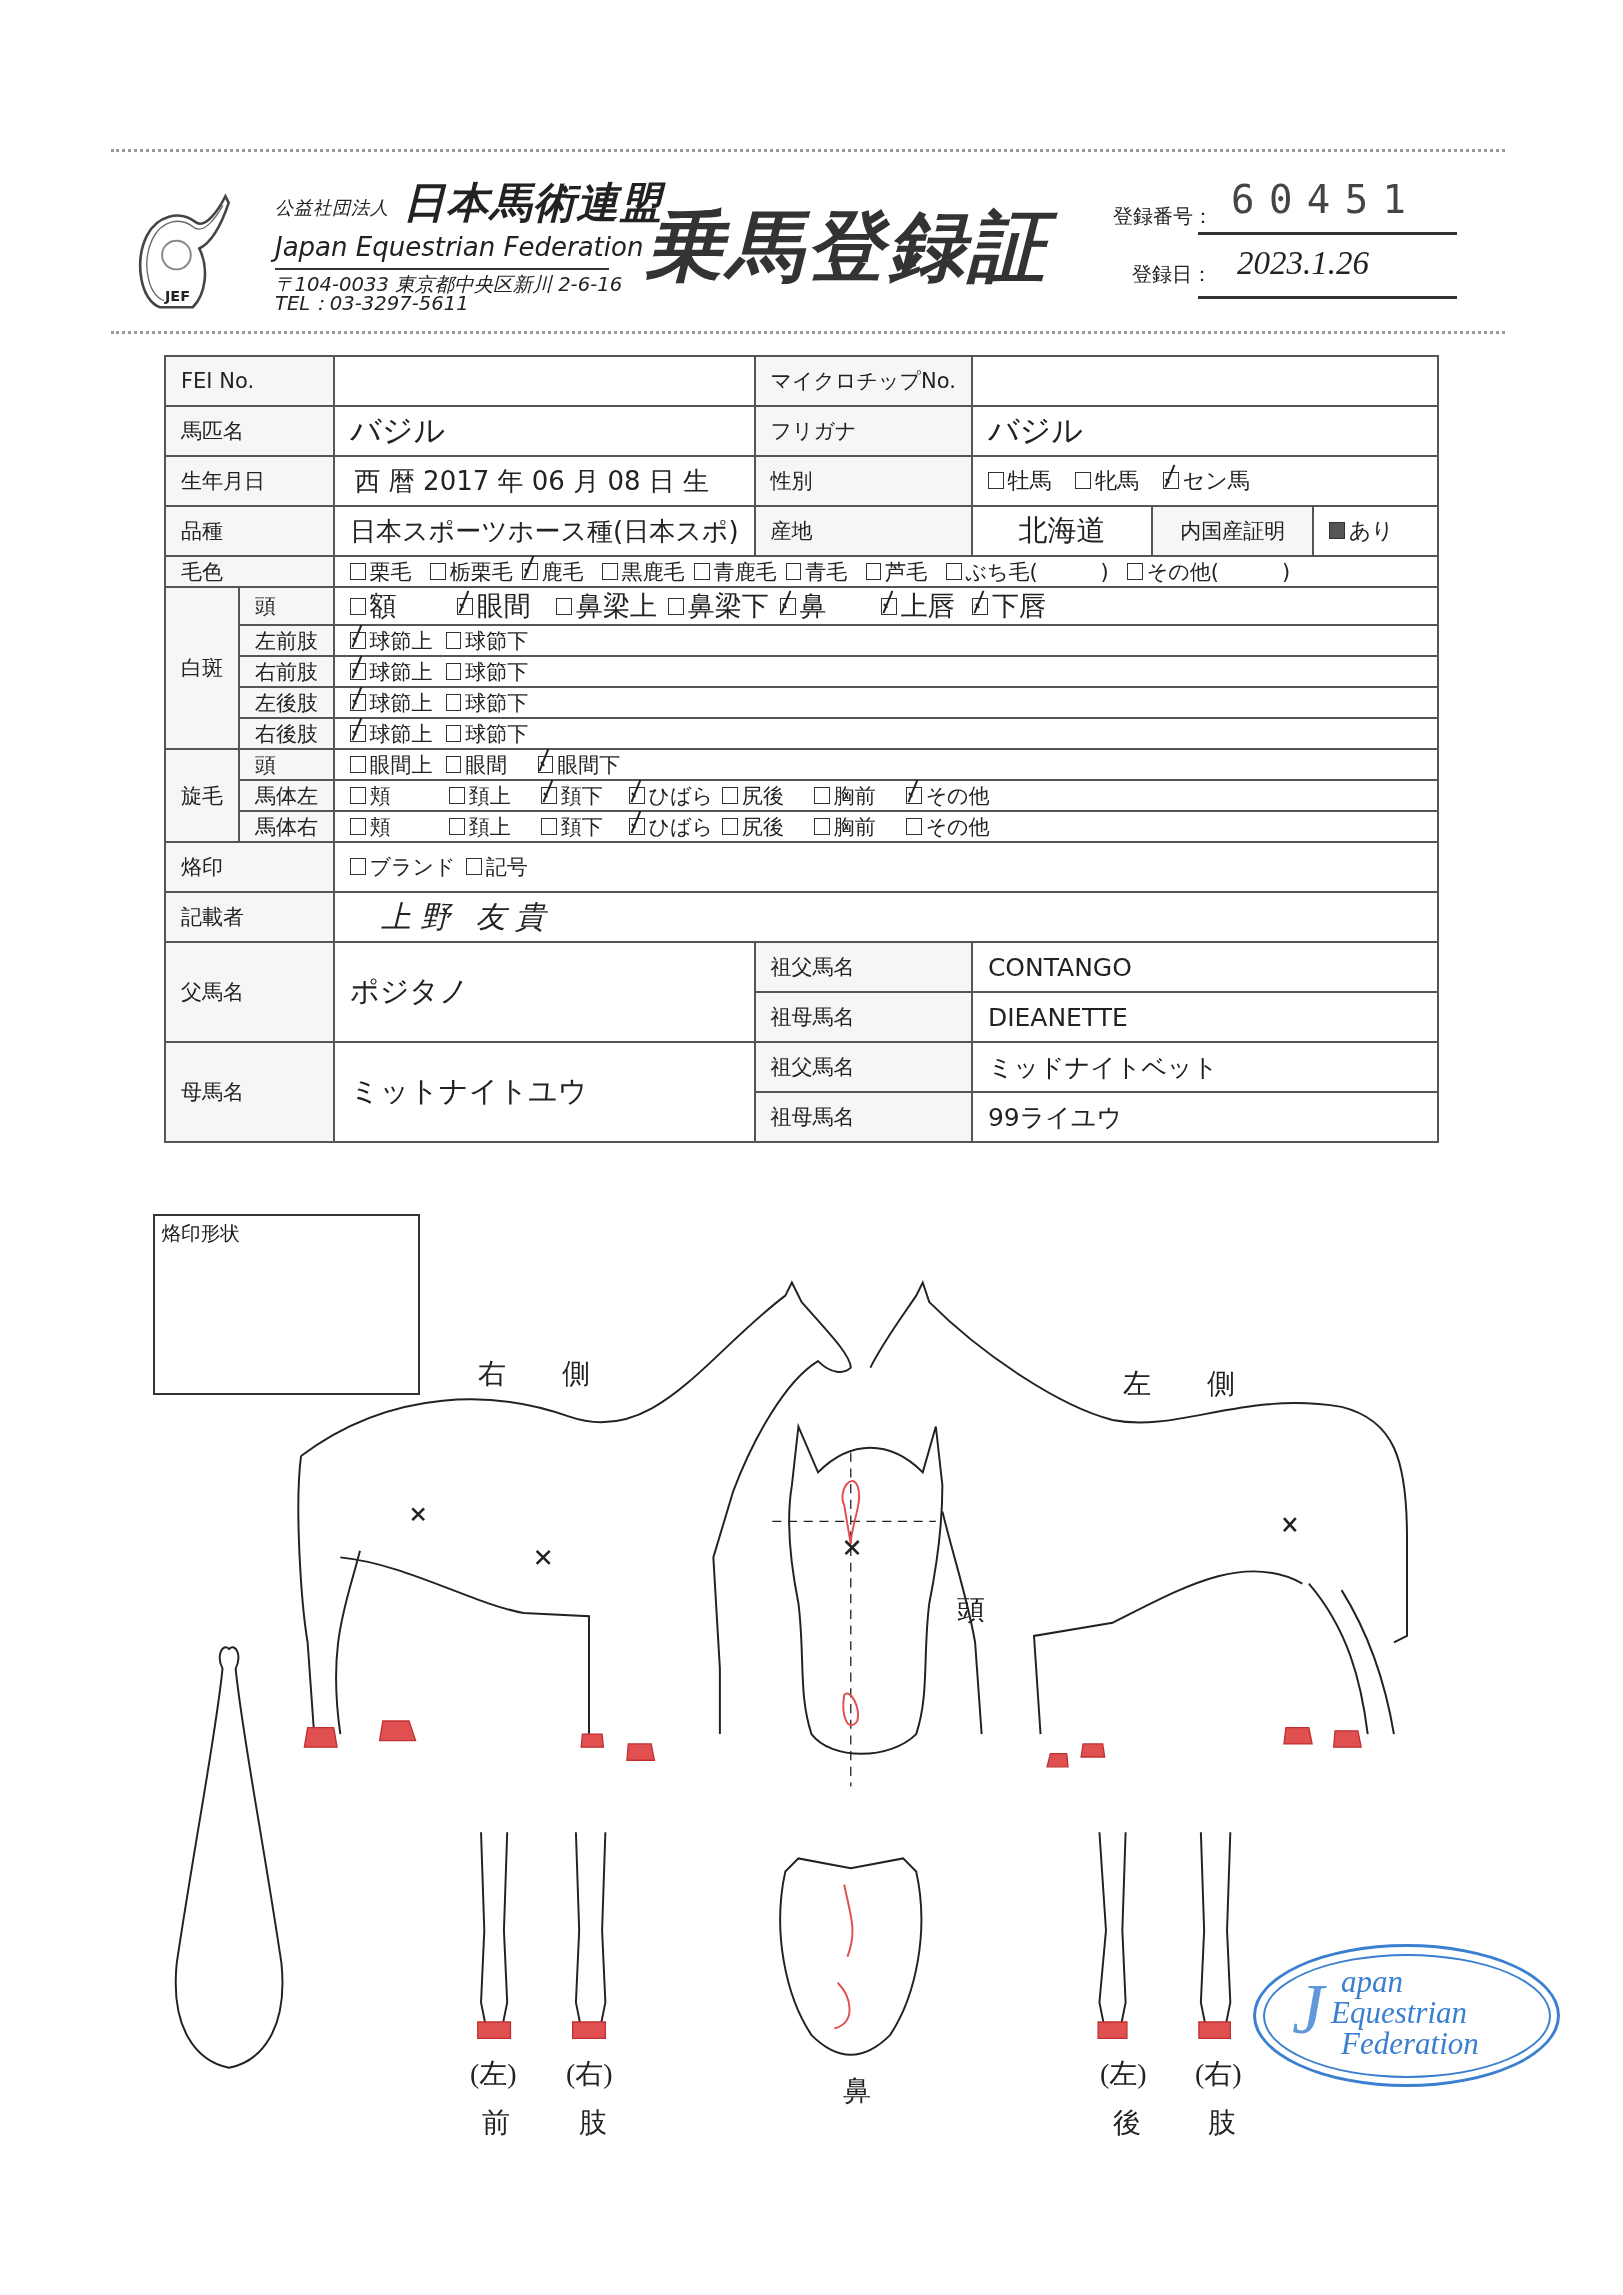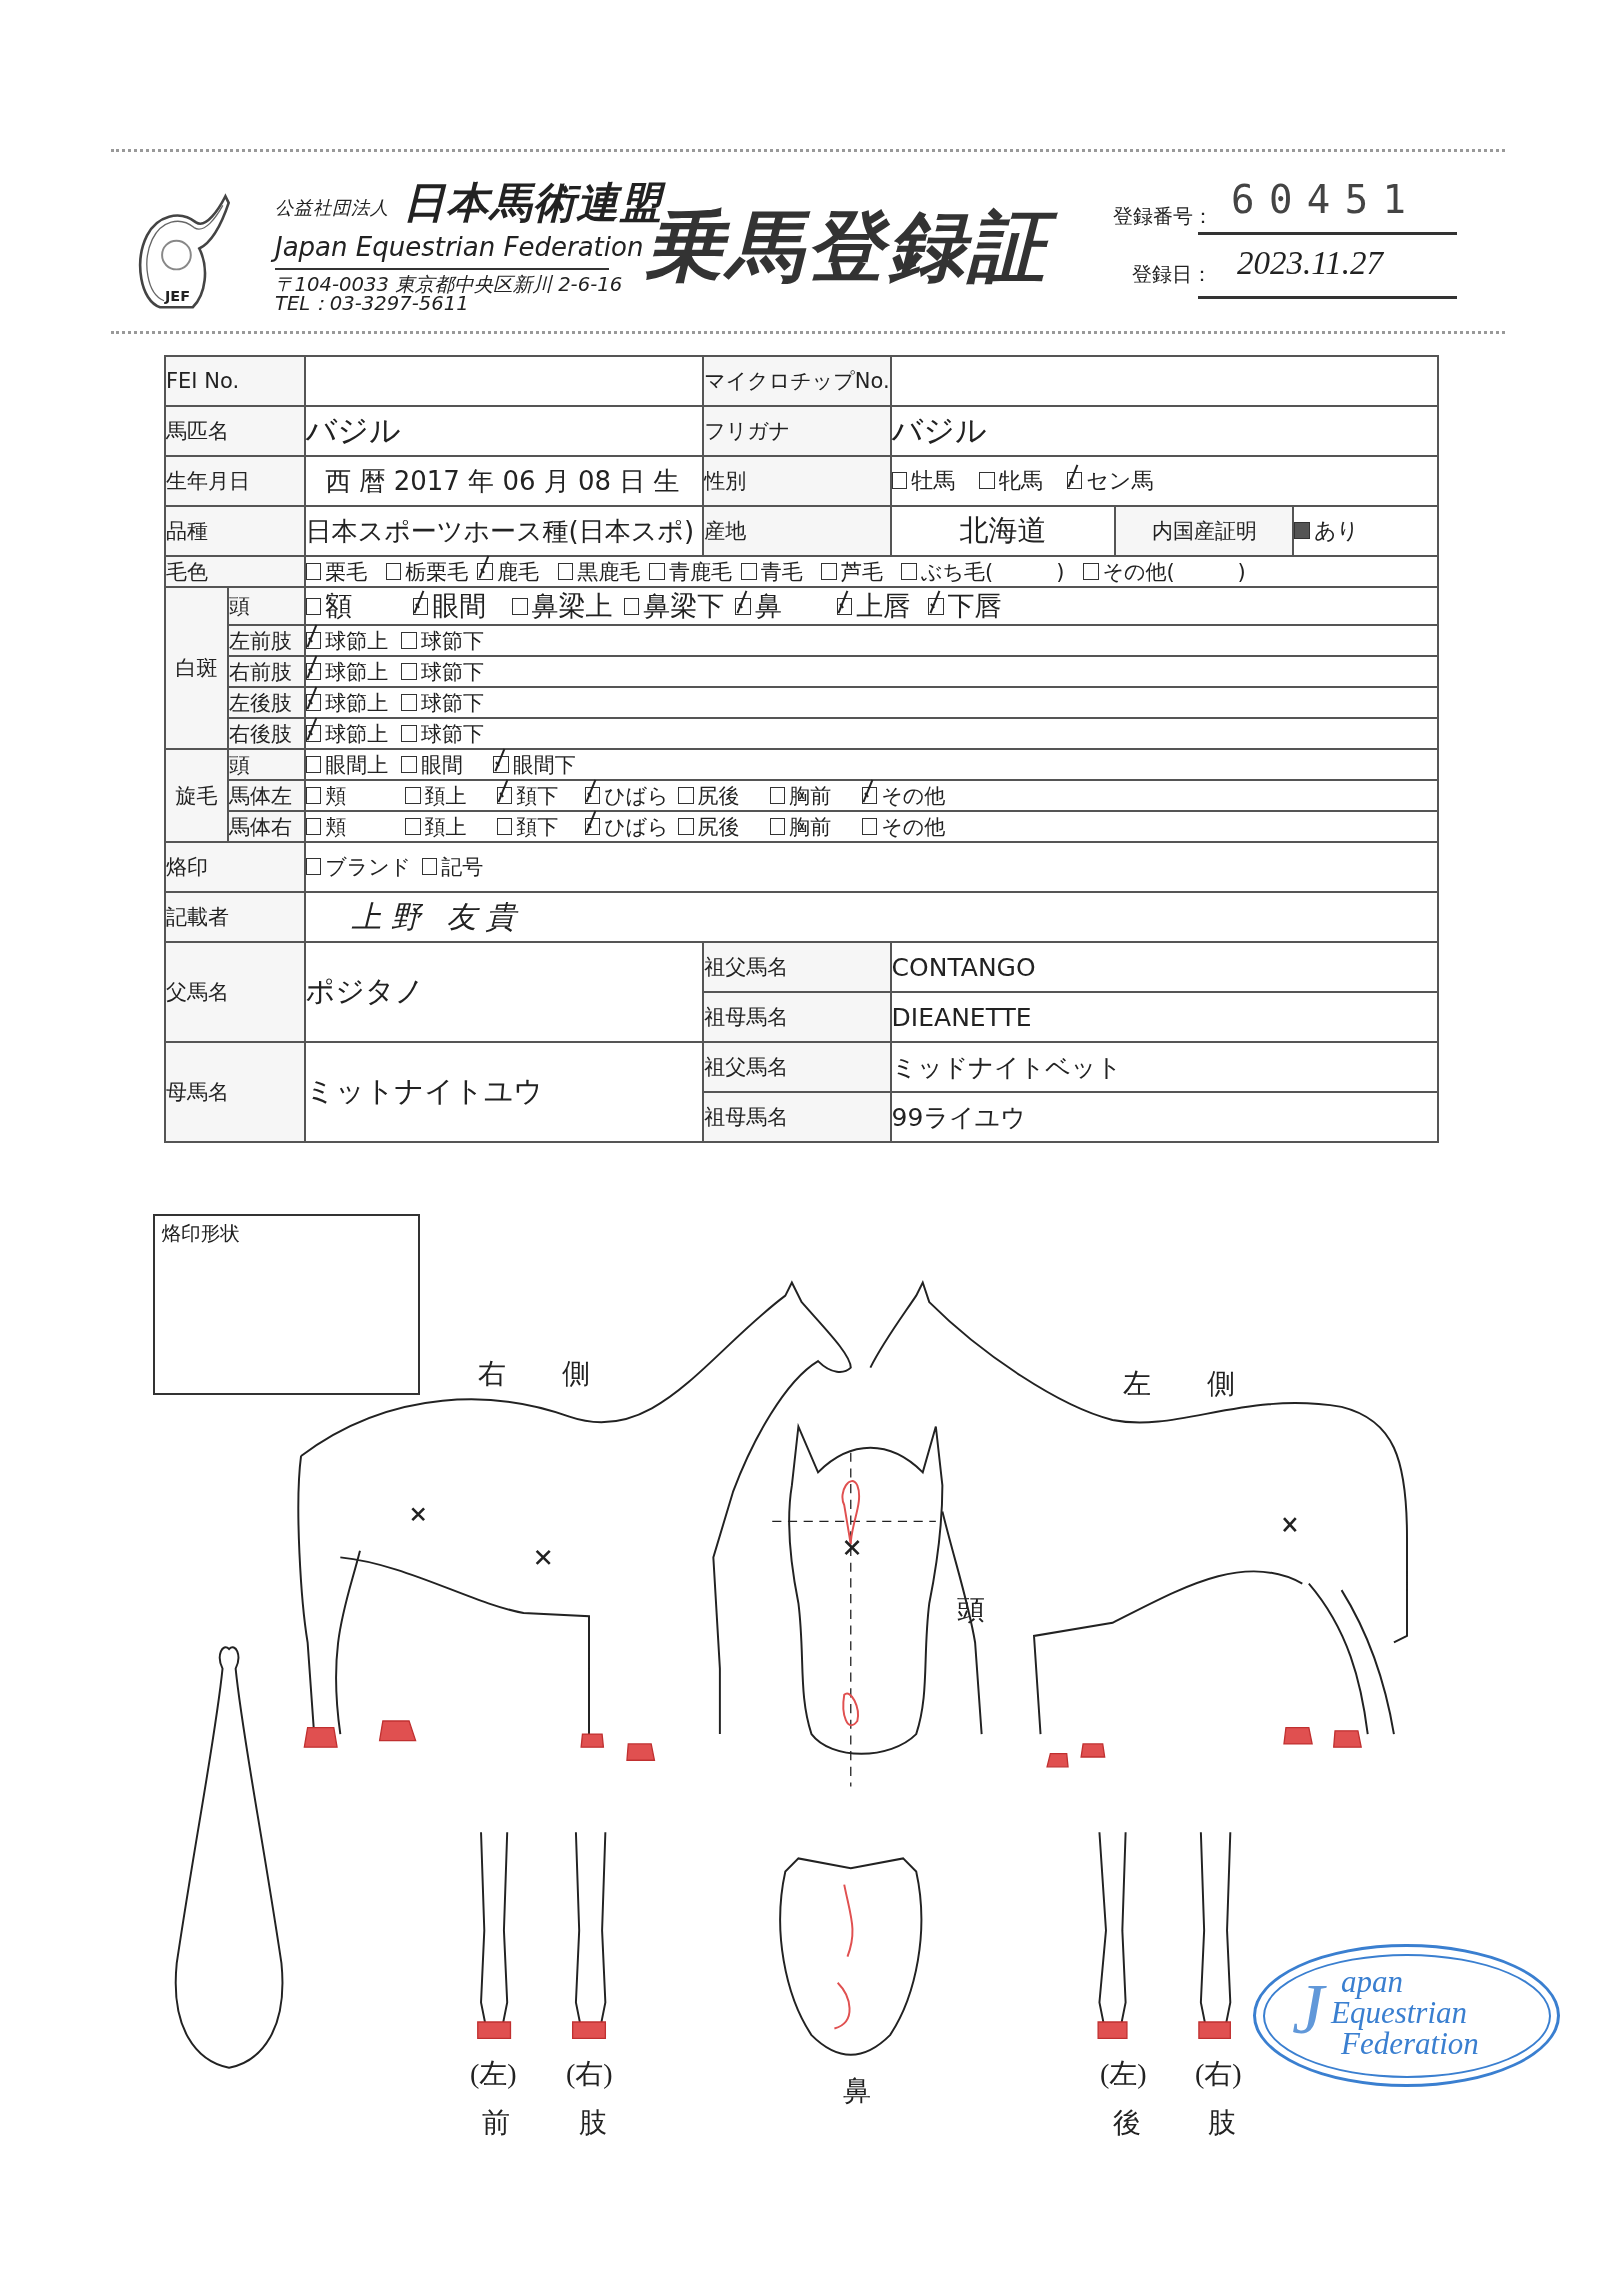--- a/index.html
+++ b/index.html
@@ -11,21 +11,21 @@
   .org-big{font-size:42px;font-style:italic;font-weight:bold;letter-spacing:1.3px;}
   .org-en{font-size:26px;font-style:italic;}
   .org-addr{font-size:19.6px;font-style:italic;line-height:22px;}
   .doc-title{font-size:77px;font-weight:bold;font-style:italic;letter-spacing:3.9px;color:#333;}
   .reg-label{font-size:20px;}
   .reg-val{font-size:39px;letter-spacing:14.4px;font-family:"DejaVu Sans Mono","Liberation Mono",monospace;color:#444;}
   .reg-date{font-size:33px;font-family:"Liberation Serif",serif;font-style:italic;}
   .uline{position:absolute;height:2.6px;background:#333;}
   
   table.reg{position:absolute;left:164px;top:355px;width:1275px;border-collapse:collapse;font-size:22px;}
-  table.reg td{border:2px solid #555;padding:0 0;height:29px;vertical-align:middle;white-space:nowrap;}
+  table.reg td{border:2px solid #555;padding:0 15px;height:29px;vertical-align:middle;white-space:nowrap;}
   td.lbl{background:#f6f6f6;font-size:21px;}
   td.val-big{font-size:31px;}
   .cb{display:inline-block;width:15.7px;height:17px;border:1.3px solid #333;vertical-align:middle;margin-right:3.9px;position:relative;top:-1.3px;box-sizing:border-box;}
   .cb.on::after{content:"";position:absolute;left:4.6px;top:-9.2px;width:2px;height:23.6px;background:#222;transform:rotate(22deg);}
   .cb.on::before{content:"";position:absolute;left:1.3px;top:6.5px;width:5.2px;height:2px;background:#222;transform:rotate(50deg);}
   .cb.filled{background:#555;}
   .opt{display:inline-block;margin-right:17px;}
   .sig{font-family:"Liberation Serif",serif;font-style:italic;font-size:30px;letter-spacing:9.2px;}
   
   .brand-box{position:absolute;left:153px;top:1214px;width:263px;height:177px;border:2px solid #333;}
@@ -56,21 +56,21 @@
 <div class="uline" style="left:275px;top:268px;width:334px;height:2px;"></div>
 <div class="abs org-addr" style="left:275px;top:274px;">〒104-0033 東京都中央区新川 2-6-16</div>
 <div class="abs org-addr" style="left:275px;top:293px;text-align:right;">TEL：03-3297-5611</div>
 
 <div class="abs doc-title" style="left:645px;top:196px;">乗馬登録証</div>
 
 <div class="abs reg-label" style="left:1113px;top:203px;">登録番号：</div>
 <div class="abs reg-val" style="left:1231px;top:177px;">60451</div>
 <div class="uline" style="left:1198px;top:232px;width:259px;"></div>
 <div class="abs reg-label" style="left:1132px;top:261px;">登録日：</div>
-<div class="abs reg-date" style="left:1237px;top:245px;">2023.11.27</div>
+<div class="abs reg-date" style="left:1237px;top:245px;">2023.1.26</div>
 <div class="uline" style="left:1198px;top:296px;width:259px;"></div>
 
 <table class="reg">
   <colgroup>
     <col style="width:64px">
       <col style="width:77px">
       <col style="width:399px">
       <col style="width:178px">
       <col style="width:229px">
       <col style="width:180px">

